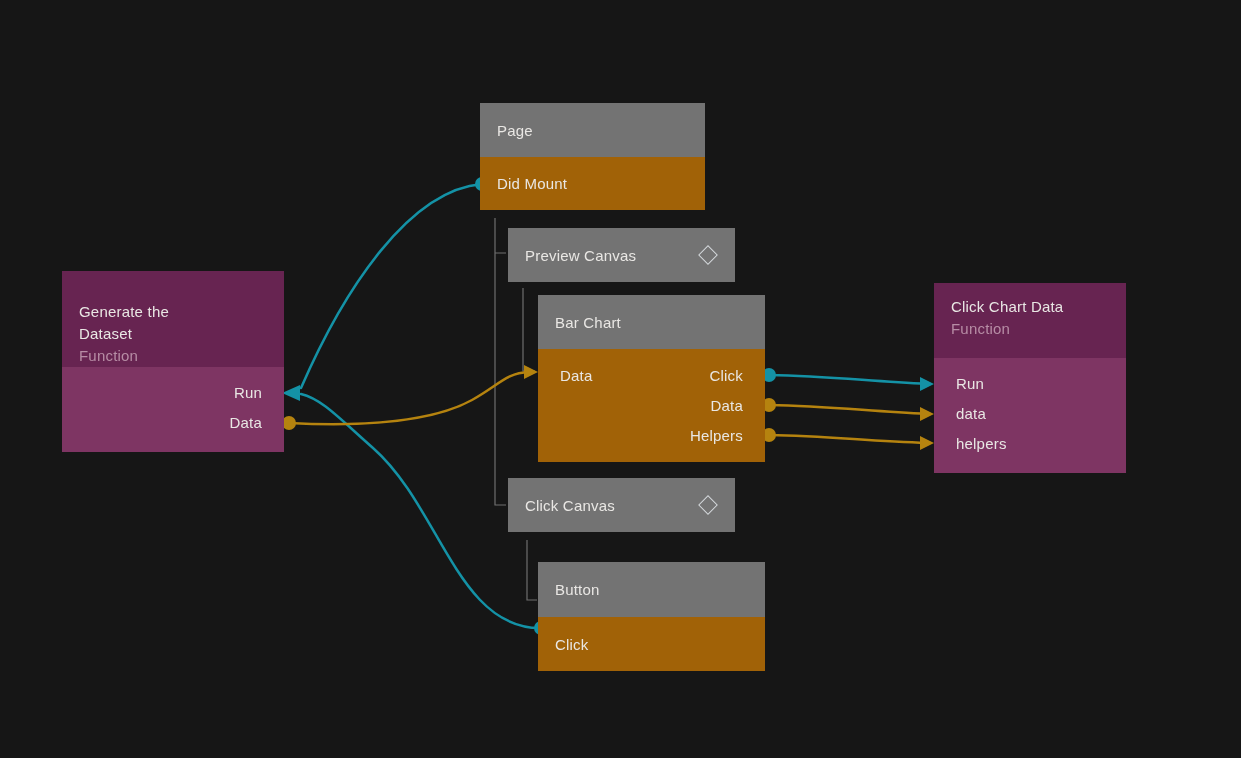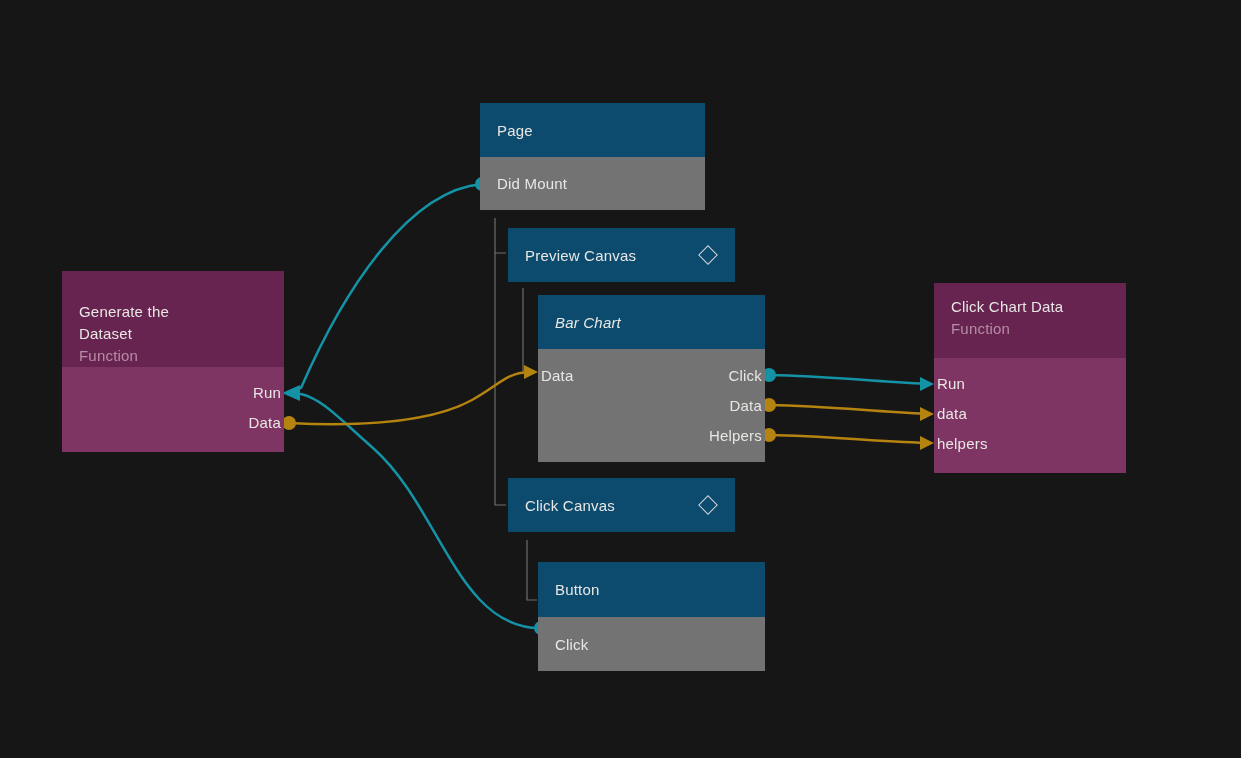--- a/index.html
+++ b/index.html
@@ -6,26 +6,26 @@
   body{
     width:1241px;height:758px;overflow:hidden;position:relative;
     background:#161616;
     font-family:"Liberation Sans", sans-serif;
   }
   .canvas{position:absolute;inset:0;}
   svg.wires{position:absolute;left:0;top:0;width:1241px;height:758px;}
 
   .node{position:absolute;font-size:15px;color:#e9e7e4;letter-spacing:.2px;}
   .hdr{display:flex;align-items:center;padding:0 17px;box-sizing:border-box;}
-  .hdr-blue{background:#0c4a6e;}
-  .body-blue{background:#737373;}
+  .hdr-blue{background:#737373;}
+  .body-blue{background:#a16207;}
   .hdr-purple{background:#672451;}
   .body-purple{background:#7e3563;}
   .subtitle{color:#b78da5;}
-  .row{display:flex;align-items:center;height:30px;padding:0 3px;box-sizing:border-box;}
+  .row{display:flex;align-items:center;height:30px;padding:0 22px;box-sizing:border-box;}
   .row.right{justify-content:flex-end;}
   .row.split{justify-content:space-between;}
   .fullrow{display:flex;align-items:center;padding:0 17px;box-sizing:border-box;}
 
   .diamond{
     width:12px;height:12px;border:1.6px solid #d3d7da;
     transform:rotate(45deg);margin-left:auto;margin-right:3px;flex:0 0 auto;
   }
   .titleblock{line-height:22px;}
   .wraptitle{max-width:125px;display:block;}
@@ -33,21 +33,21 @@
   
   #n-page{left:480px;top:103px;width:225px;}
   #n-page .hdr{height:54px;}
   #n-page .fullrow{height:53px;}
 
   #n-preview{left:508px;top:228px;width:227px;height:54px;}
   #n-nodecanvas{left:508px;top:478px;width:227px;height:54px;}
   #n-preview .hdr,#n-nodecanvas .hdr{height:54px;gap:47px;}
 
   #n-barchart{left:538px;top:295px;width:227px;}
-  #n-barchart .hdr{height:54px;font-style:italic;}
+  #n-barchart .hdr{height:54px;}
   #n-barchart .nbody{height:113px;padding-top:11px;box-sizing:border-box;}
 
   #n-button{left:538px;top:546px;width:227px;margin-top:16px;}
   #n-button .hdr{height:55px;}
   #n-button .fullrow{height:54px;}
 
   #n-generate{left:62px;top:271px;width:222px;}
   #n-generate .hdr{height:96px;align-items:flex-end;padding-top:13px;}
   #n-generate .nbody{height:85px;padding-top:10px;box-sizing:border-box;}
 

